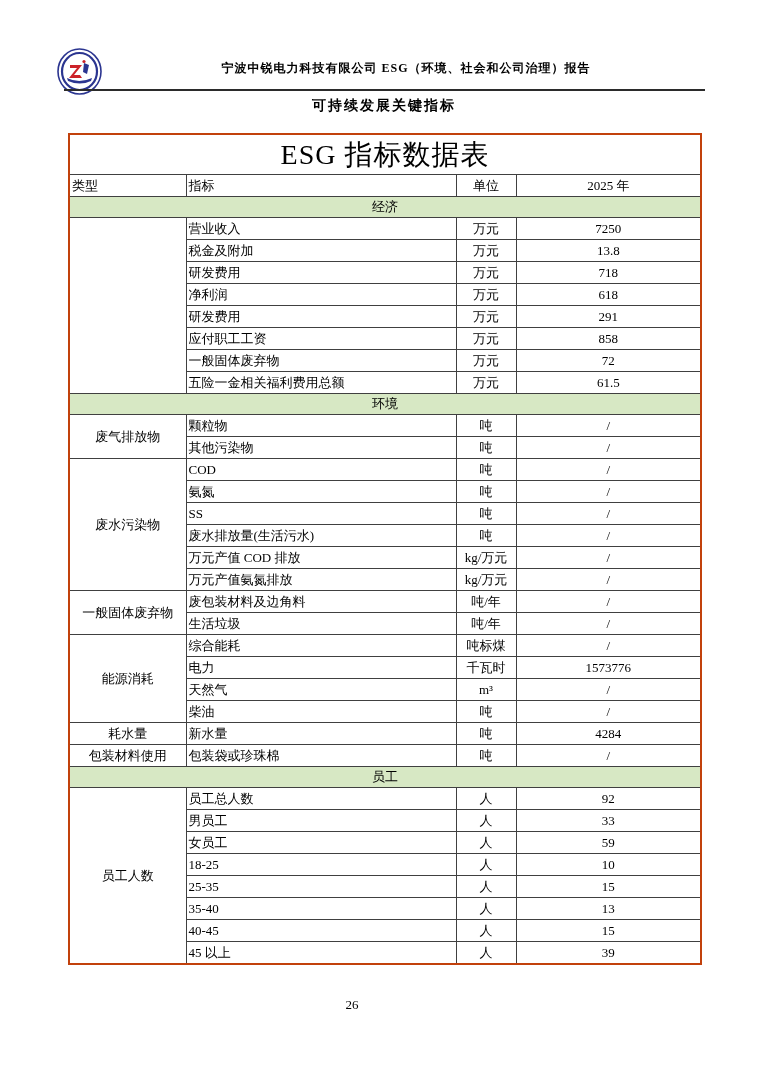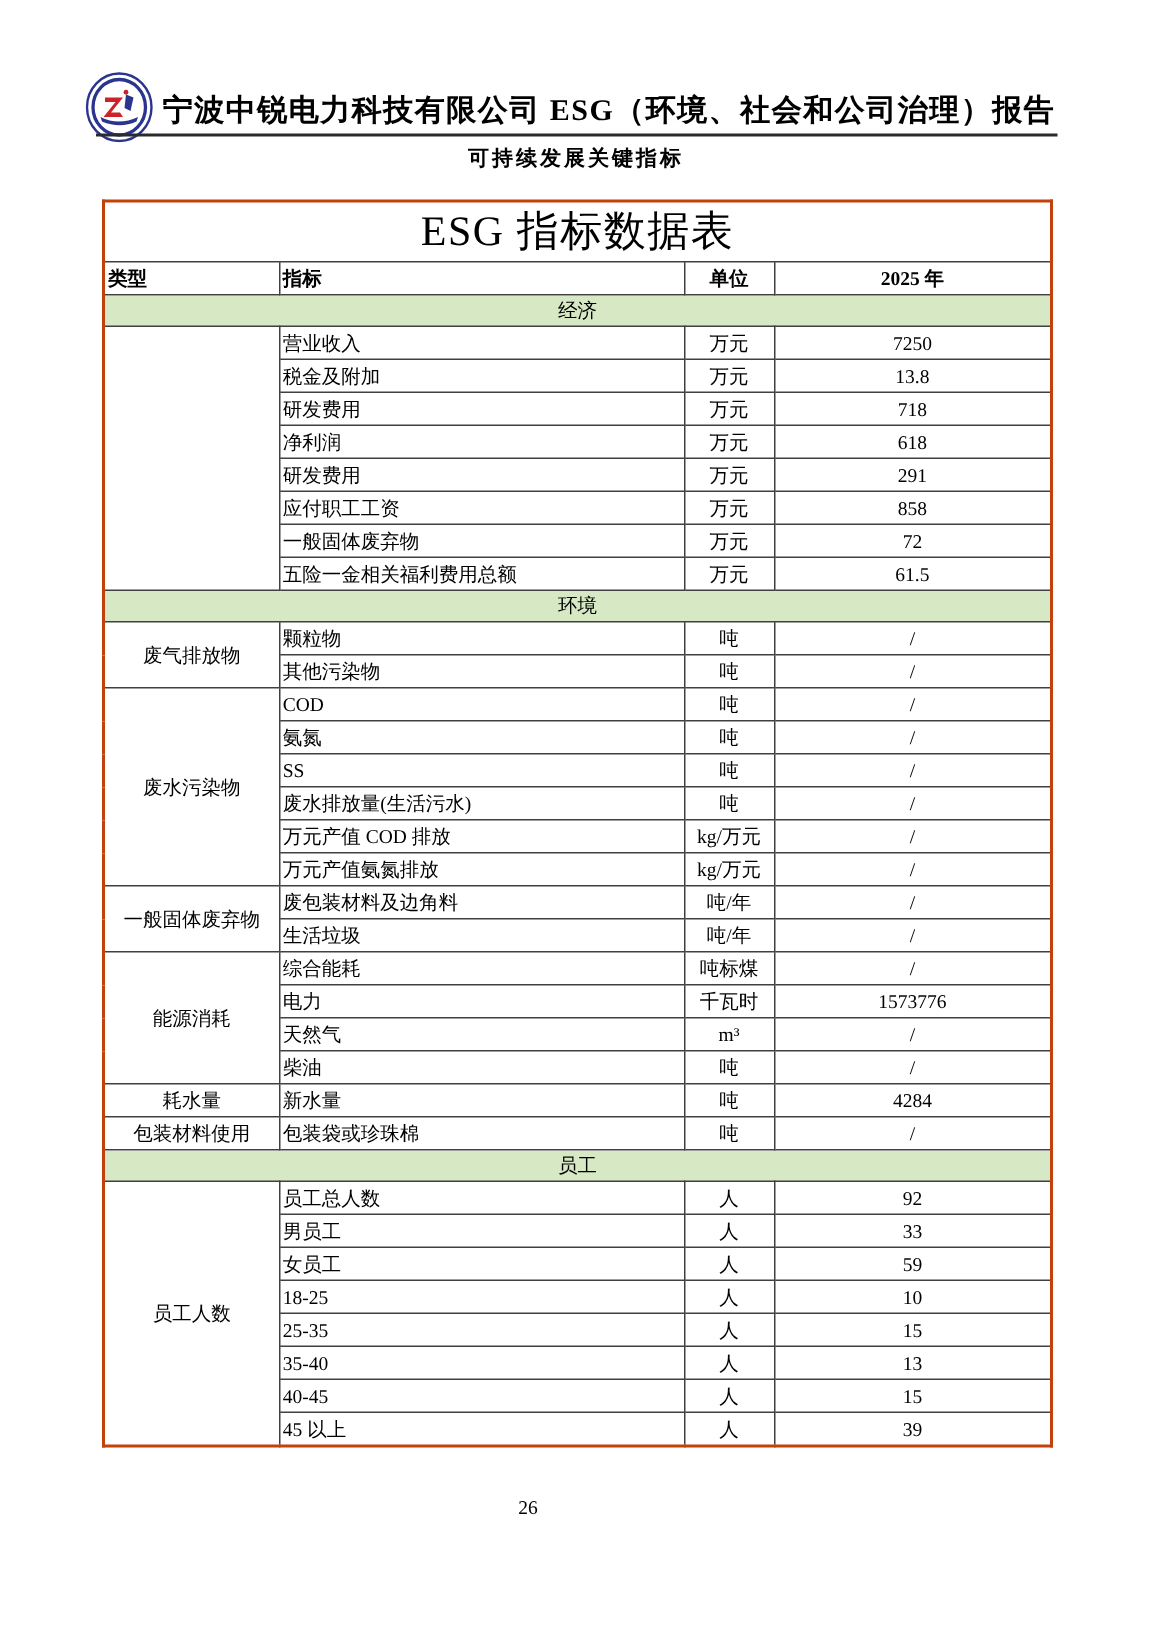--- a/index.html
+++ b/index.html
@@ -4,21 +4,21 @@
 <style>
   html,body{margin:0;padding:0;}
   body{
     width:768px;height:1086px;background:#ffffff;position:relative;
     font-family:"Liberation Serif","DejaVu Serif",serif;color:#000;
     overflow:hidden;
   }
   .logo{position:absolute;left:57px;top:48px;width:45px;height:47px;}
   .header-text{
     position:absolute;left:108px;top:60px;width:596px;
-    text-align:center;font-size:20px;font-weight:bold;letter-spacing:1px;
+    text-align:center;font-size:12px;font-weight:bold;letter-spacing:1px;
     white-space:nowrap;
   }
   .header-rule{
     position:absolute;left:64px;top:89px;width:641px;height:0;
     border-top:2px solid #2b2b2b;
   }
   .doc-title{
     position:absolute;left:0;top:97px;width:768px;text-align:center;
     font-size:14px;font-weight:bold;letter-spacing:2px;
   }
@@ -29,21 +29,21 @@
   }
   table.esg-table td{
     border:1px solid var(--border,#404040);
     font-size:13px;height:21px;line-height:21px;
     padding:0 2px;overflow:hidden;white-space:nowrap;
   }
   tr.title-row td{
     height:39px;line-height:39px;font-size:28px;text-align:center;
     letter-spacing:1px;font-weight:normal;
   }
-  tr.head-row td{font-weight:bold;margin-left:48px;}
+  tr.head-row td{font-weight:normal;margin-left:48px;}
   tr.band-row td{
     background:var(--band,#d7e8c4);text-align:center;height:20px;line-height:20px;
   }
   td.c-left{text-align:left;padding-left:7px;}
   td.c-center{text-align:center;}
   .page-num{
     position:absolute;left:0;top:997px;width:704px;text-align:center;font-size:13px;
   }
 </style>
 </head>

